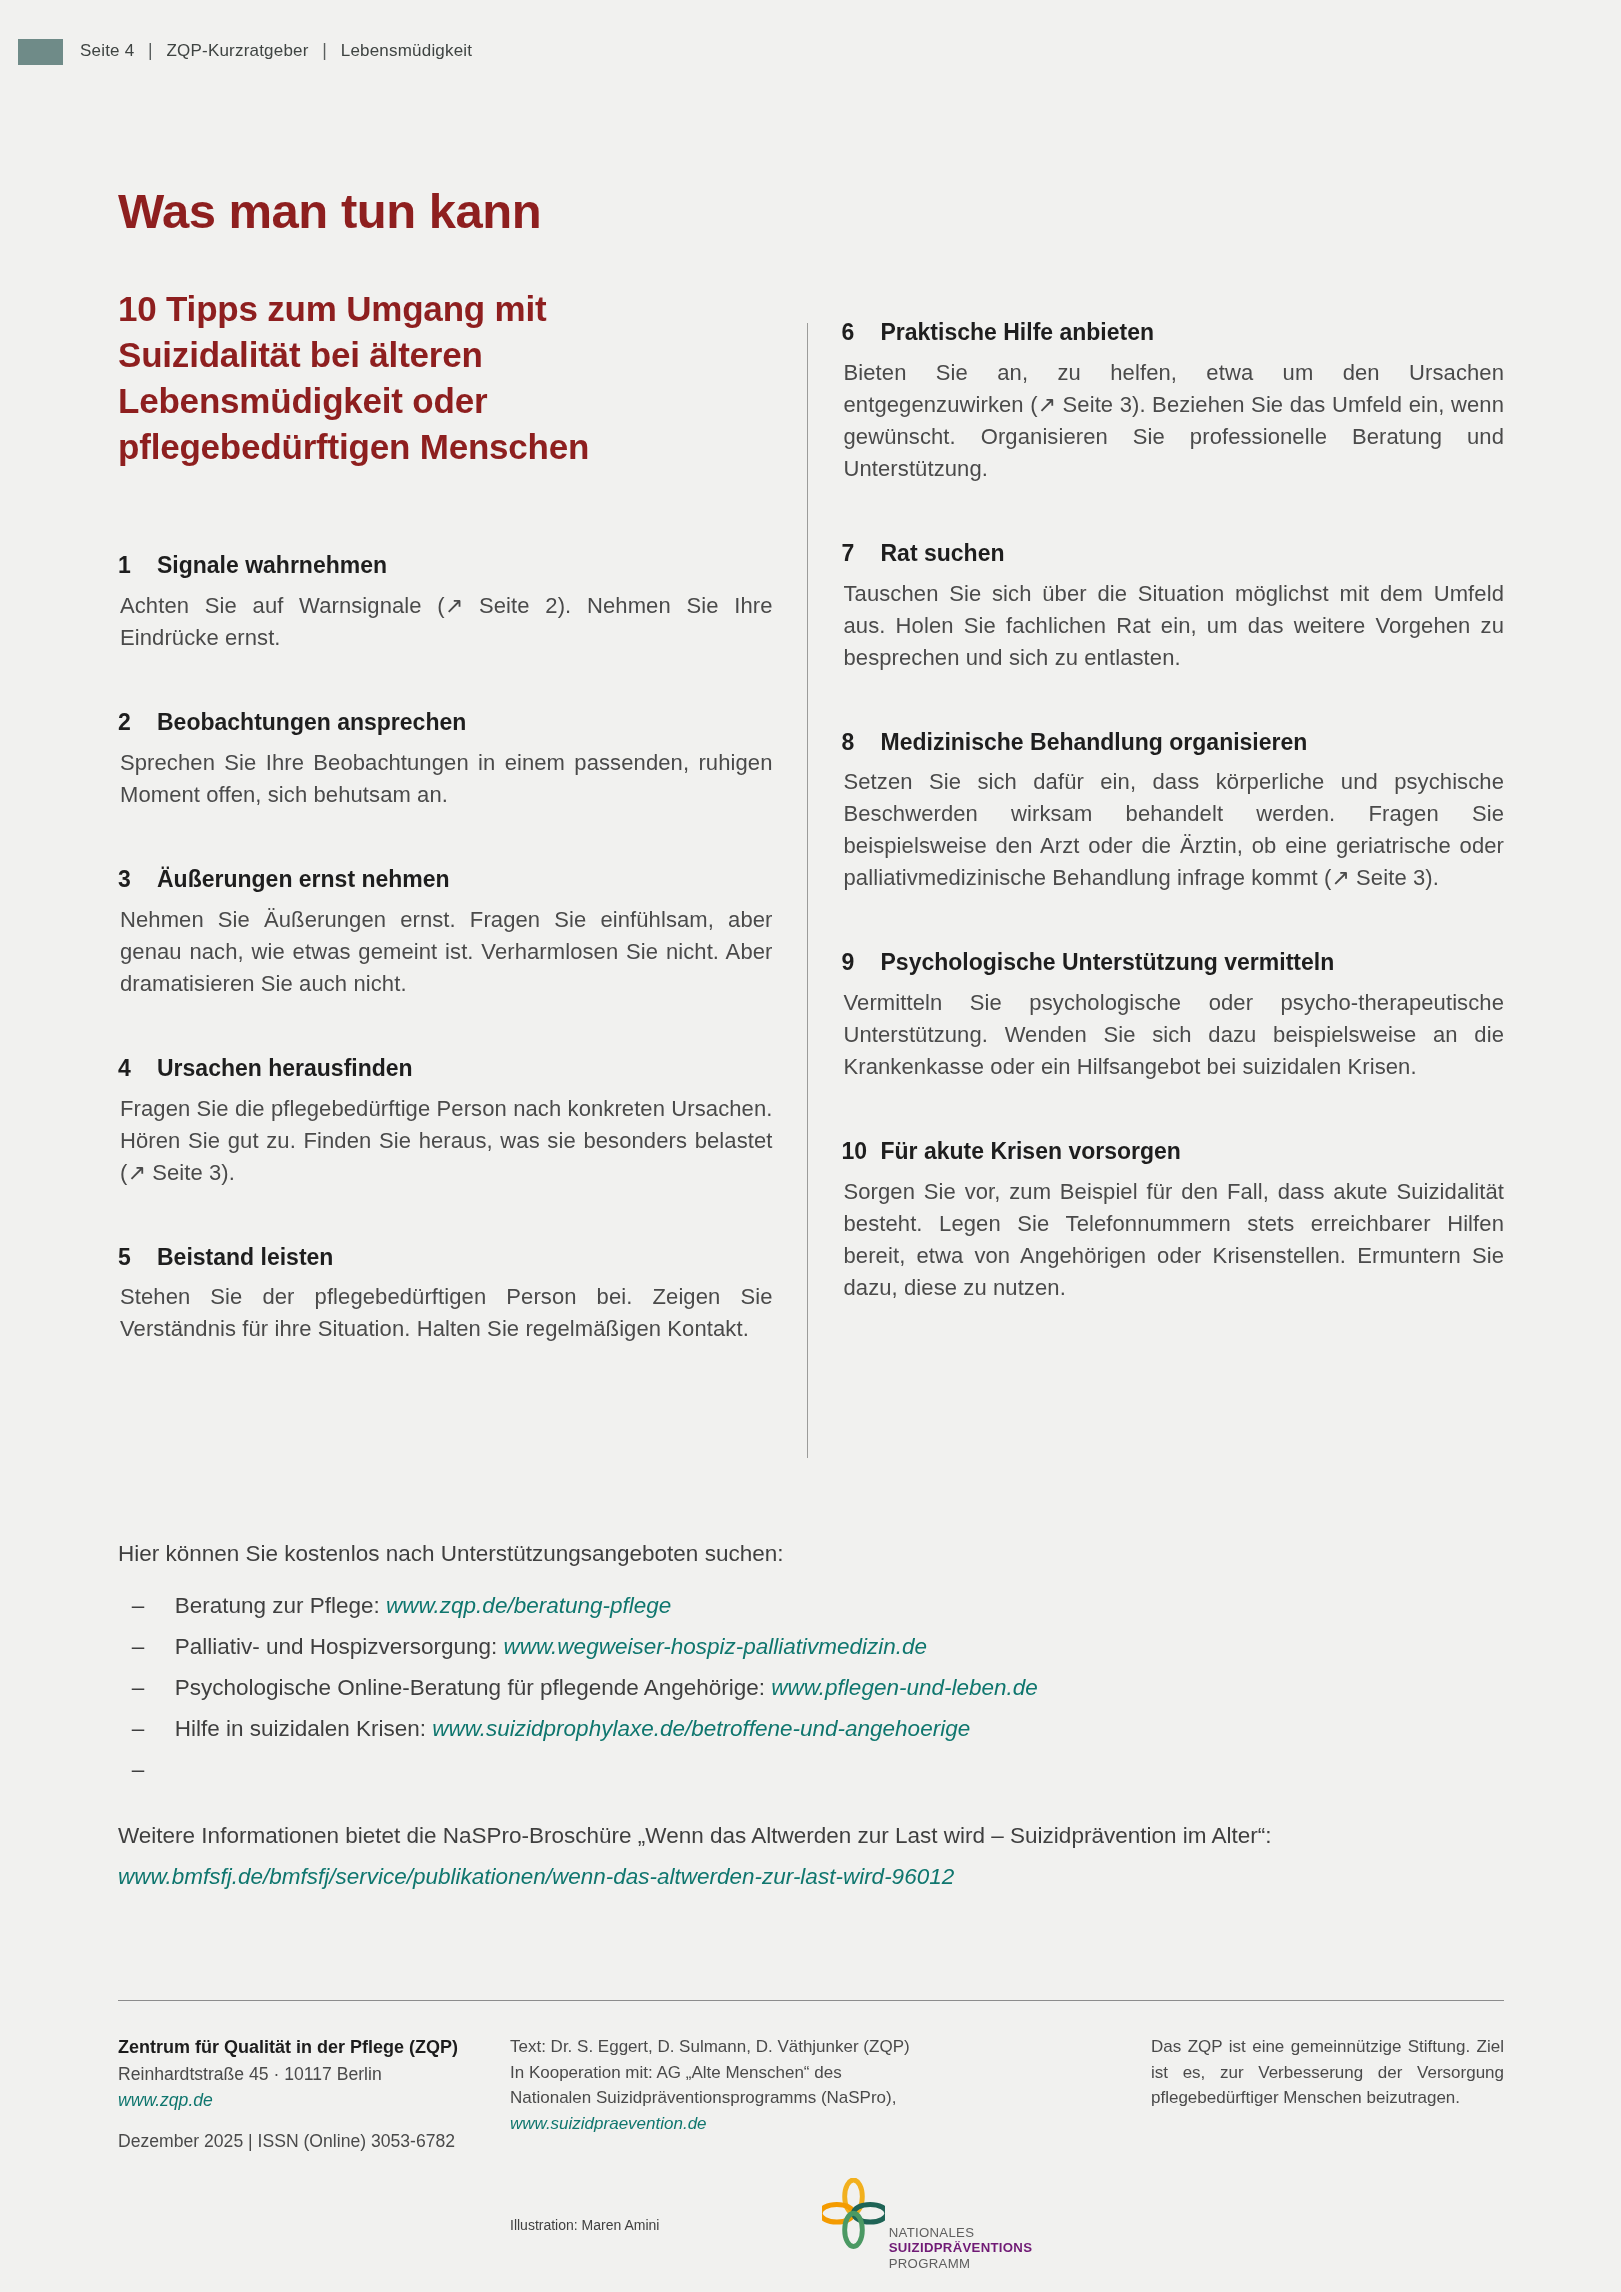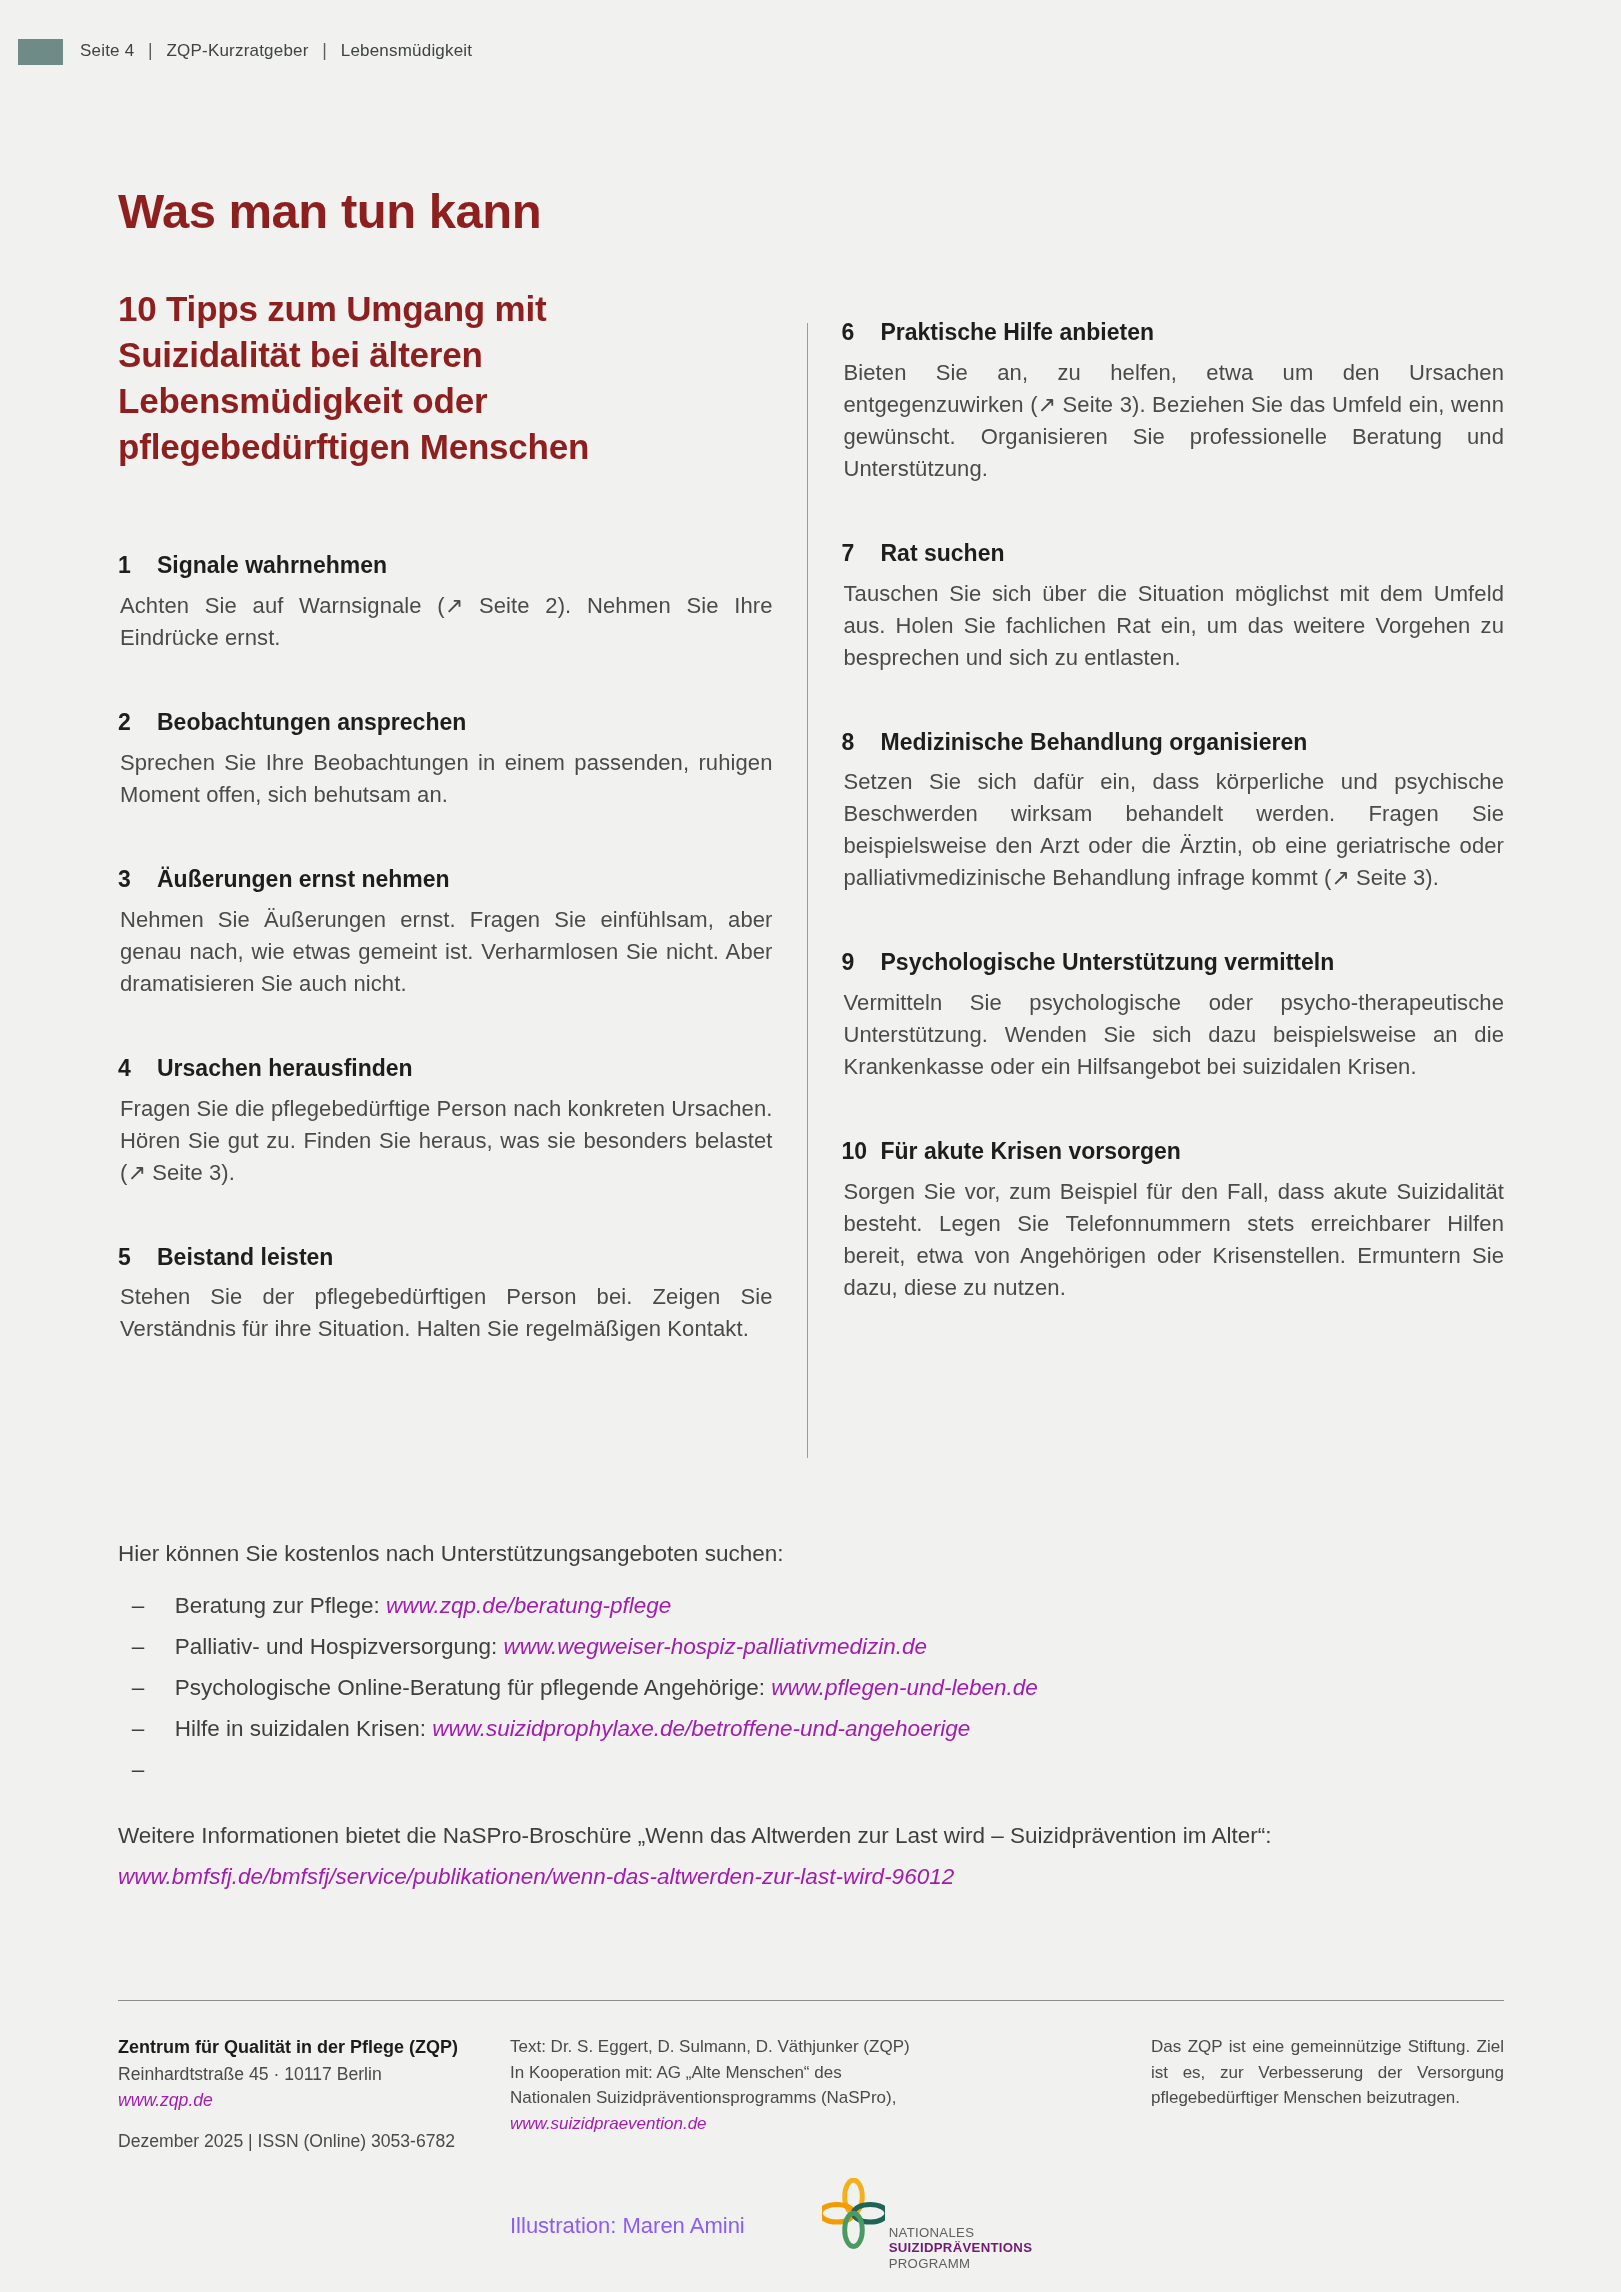--- a/index.html
+++ b/index.html
@@ -41,35 +41,35 @@
   .tip-num{flex:0 0 39px;}
   .tip-body{
     margin:10.8px 0 0 2px;font-size:22px;line-height:32px;color:#4a4a4a;
     text-align:justify;letter-spacing:0.1px;
   }
   
   .resources{position:absolute;left:118px;top:1541px;width:1386px;}
   .res-intro{font-size:22.5px;color:#3f3f3f;margin:0 0 17.6px 0;}
   .res-item{display:flex;font-size:22.5px;color:#3f3f3f;line-height:41px;}
   .res-dash{flex:0 0 43px;padding-left:13.7px;}
-  .url{font-style:italic;color:#a21caf;text-decoration:none;margin-top:31px;}
+  .url{font-style:italic;color:#0f766e;text-decoration:none;margin-top:31px;}
   .more-info{margin-top:25.5px;font-size:22.5px;color:#3f3f3f;line-height:41px;max-width:1353px;}
   
   .footer-rule{position:absolute;left:118px;top:2000px;width:1386px;height:1px;background:#8c8c8c;}
   .footer{position:absolute;left:118px;top:2034px;width:1386px;display:flex;}
   .f-col1{width:392px;}
   .f-col2{width:549px;}
   .f-col3{width:353px;margin-left:auto;}
   .f-org{font-size:18px;font-weight:700;color:#1c1c1c;line-height:26.5px;}
   .f-line{font-size:17.6px;color:#4a4a4a;line-height:26.5px;}
   .f-issue{margin-top:14.7px;}
   .f-col2 .f-line{font-size:17px;line-height:25.5px;color:#4a4a4a;}
   .f-about{font-size:17px;line-height:25.5px;color:#4a4a4a;text-align:justify;}
   .illu-row{display:flex;align-items:flex-end;margin-top:8.8px;}
-  .illu-text{font-size:22px;color:#8b5cf6;line-height:25.5px;flex:0 0 304px;}
+  .illu-text{font-size:14px;color:#404040;line-height:25.5px;flex:0 0 304px;}
   .naspro{display:flex;align-items:flex-end;margin-left:7.8px;transform:translateY(33px);}
   .naspro-text{margin-left:3.9px;color:#5f5f5f;font-size:13.2px;line-height:15.7px;letter-spacing:0.3px;}
   .naspro-text .b{font-weight:700;color:#701a75;}
   i{font-style:italic;}
 </style>
 </head>
 <body>
 
 <div class="pg-header">
   <div class="swatch"></div>

